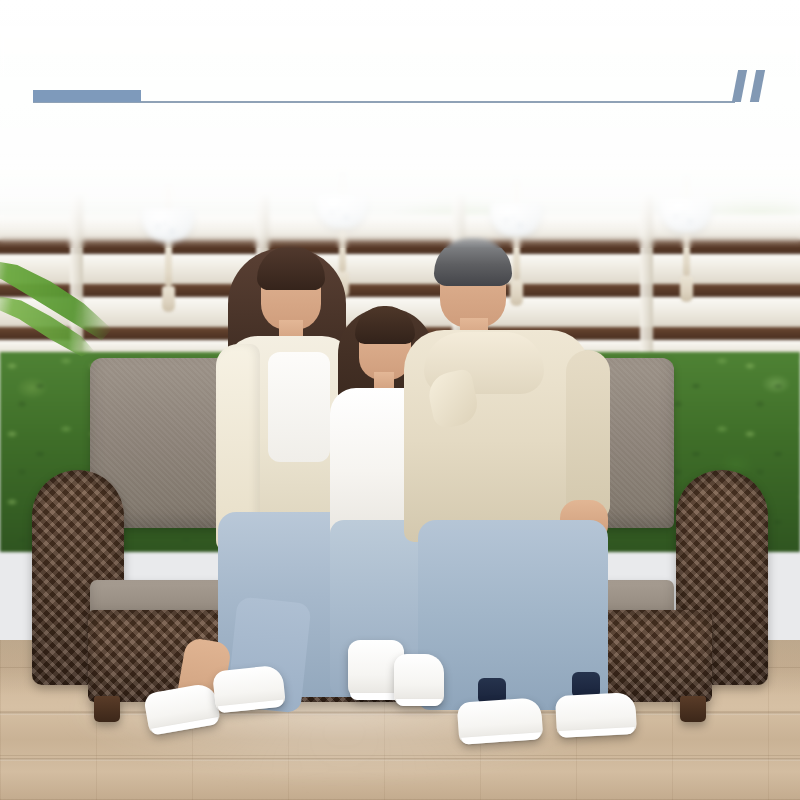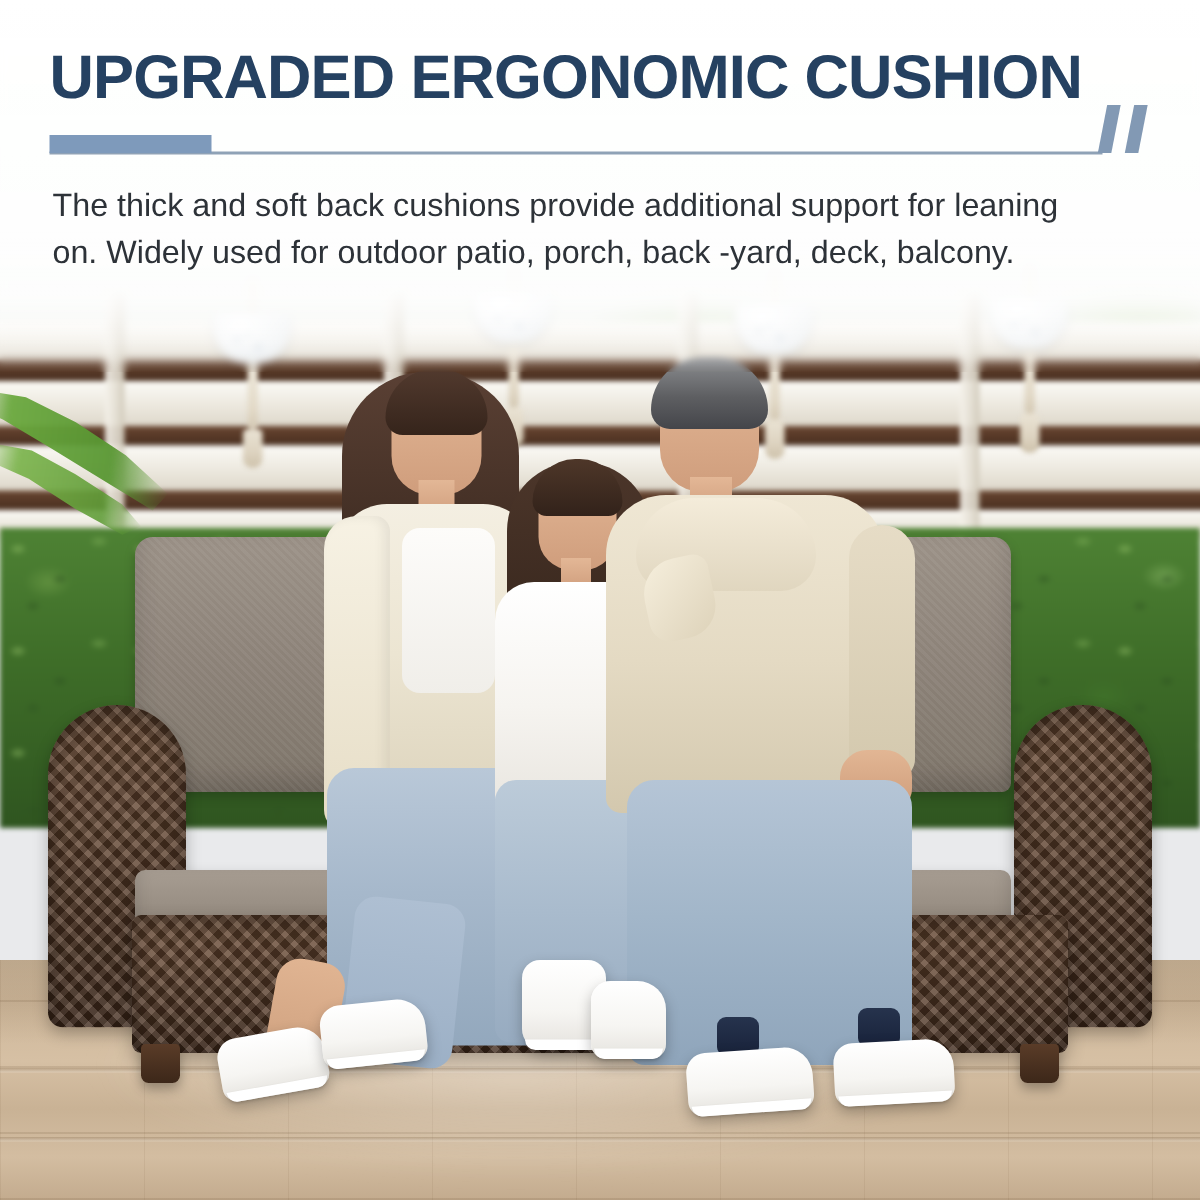--- a/index.html
+++ b/index.html
@@ -483,26 +483,24 @@
     <div class="sock sk2"></div>
     <div class="shoe sh5"></div>
     <div class="shoe sh6"></div>
 
   </div>
 
   <div class="header-veil"></div>
 
   <div class="header">
 
-    <div class="headline">UPGRADED ERGONOMIC CUSHION</div>
 
     <div class="rule"></div>
     <div class="accent-bar"></div>
 
     <div class="quote-mark">
       <span class="q1"></span>
       <span class="q2"></span>
     </div>
 
-    <div class="body-copy">The thick and soft back cushions provide additional support for leaning on. Widely used for outdoor patio, porch, back -yard, deck, balcony.</div>
   </div>
 
 </div>
 
 </body></html>

